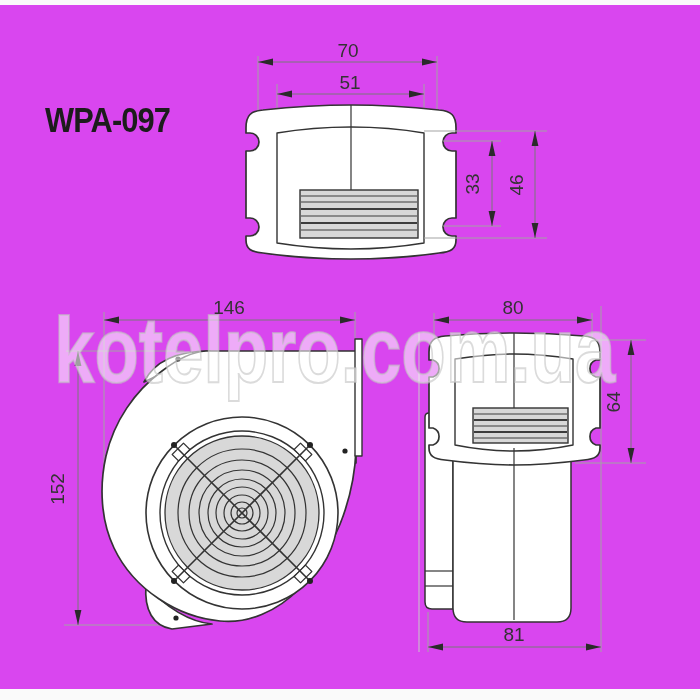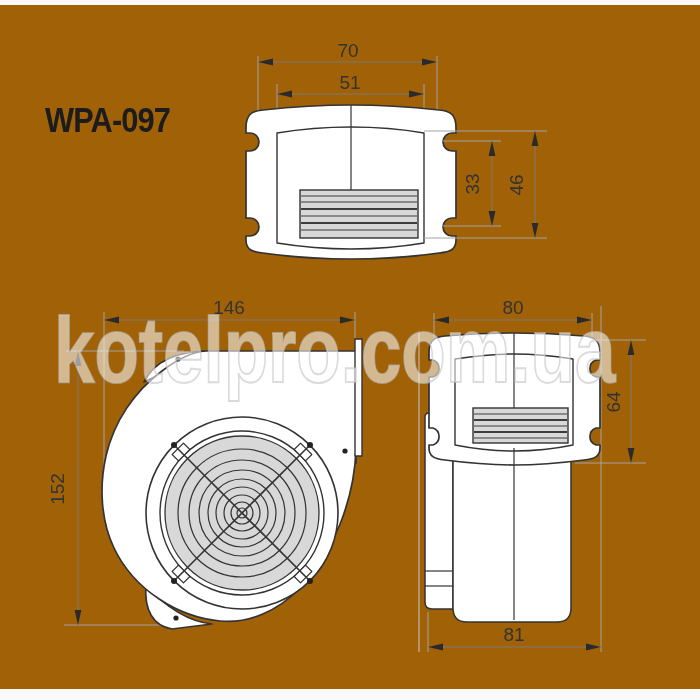--- a/index.html
+++ b/index.html
@@ -1,18 +1,18 @@
 <!DOCTYPE html>
 <html><head>
 <meta charset="utf-8">
 <style>
   html,body{margin:0;padding:0;background:#fff;}
   #stage{
     position:relative;width:700px;height:700px;overflow:hidden;
-    background:#a16207;
+    background:#d946ef;
     font-family:"Liberation Sans",sans-serif;
   }
   .edge-band{position:absolute;left:0;width:700px;background:#fafafa;}
   #band-top{top:0;height:5px;}
   #band-bottom{top:689px;height:11px;}
   #title{
     position:absolute;left:45px;top:100px;
     font-size:35px;font-weight:bold;color:#1c1c1c;
     letter-spacing:-1px;transform:scaleX(0.88);transform-origin:left top;
     white-space:nowrap;

